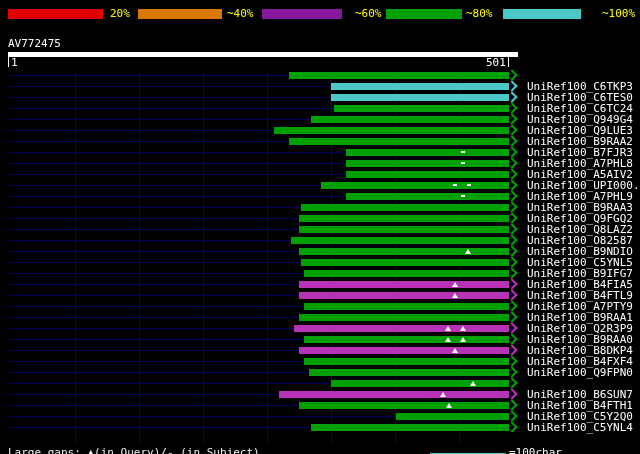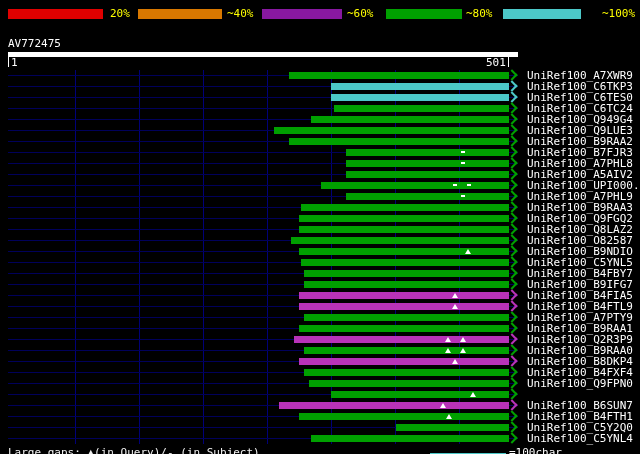--- a/index.html
+++ b/index.html
@@ -34,21 +34,21 @@
 <body>
 
 <div class="screen">
 
   <div class="scale-bar" id="scaleBar">
       <div class="scale-seg" style="left: 8px; width: 95px; background: rgb(224, 0, 0);"></div>
       <span class="scale-label" style="left: 110px;">20%</span>
       <div class="scale-seg" style="left: 138px; width: 84px; background: rgb(216, 120, 0);"></div>
       <span class="scale-label" style="left: 227px;">~40%</span>
       <div class="scale-seg" style="left: 262px; width: 80px; background: rgb(136, 24, 160);"></div>
-      <span class="scale-label" style="left: 347px;">~60%</span>
+      <span class="scale-label" style="left: 355px;">~60%</span>
       <div class="scale-seg" style="left: 386px; width: 76px; background: rgb(0, 160, 0);"></div>
       <span class="scale-label" style="left: 466px;">~80%</span>
       <div class="scale-seg" style="left: 503px; width: 78px; background: rgb(76, 200, 200);"></div>
       <span class="scale-label" style="left: 586px; margin-left: 16px;">~100%</span>
     </div>
 
   <div class="query-name">AV772475</div>
 
   <div class="query-bar-wrap">
     <div class="query-bar"></div>
@@ -64,21 +64,20 @@
       <div class="gridline" style="left: 139px;"></div>
       <div class="gridline" style="left: 203px;"></div>
       <div class="gridline" style="left: 267px;"></div>
       <div class="gridline" style="left: 331px;"></div>
       <div class="gridline" style="left: 395px;"></div>
       <div class="gridline" style="left: 459px;"></div>
       <div class="row">
         <div class="row-baseline"></div>
         <div class="bar" style="left: 289px; width: 220px; background: rgb(0, 160, 0);"></div>
         <div class="arrow" style="left: 508px; border-top: 2px solid rgb(0, 160, 0); border-right: 2px solid rgb(0, 160, 0);"></div>
-        <div class="row-label">UniRef100_A7XWR9</div>
       </div>
       <div class="row">
         <div class="row-baseline"></div>
         <div class="bar" style="left: 331px; width: 178px; background: rgb(76, 200, 200);"></div>
         <div class="arrow" style="left: 508px; border-top: 2px solid rgb(76, 200, 200); border-right: 2px solid rgb(76, 200, 200);"></div>
         <div class="row-label">UniRef100_C6TKP3</div>
       </div>
       <div class="row">
         <div class="row-baseline"></div>
         <div class="bar" style="left: 331px; width: 178px; background: rgb(76, 200, 200);"></div>
@@ -173,26 +172,20 @@
         <div class="bar" style="left: 299px; width: 210px; background: rgb(0, 160, 0);"></div>
         <div class="arrow" style="left: 508px; border-top: 2px solid rgb(0, 160, 0); border-right: 2px solid rgb(0, 160, 0);"></div>
         <div class="tri" style="left: 465px;"></div>
         <div class="row-label">UniRef100_B9NDIO</div>
       </div>
       <div class="row">
         <div class="row-baseline"></div>
         <div class="bar" style="left: 301px; width: 208px; background: rgb(0, 160, 0);"></div>
         <div class="arrow" style="left: 508px; border-top: 2px solid rgb(0, 160, 0); border-right: 2px solid rgb(0, 160, 0);"></div>
         <div class="row-label">UniRef100_C5YNL5</div>
-      </div>
-      <div class="row">
-        <div class="row-baseline"></div>
-        <div class="bar" style="left: 304px; width: 205px; background: rgb(0, 160, 0);"></div>
-        <div class="arrow" style="left: 508px; border-top: 2px solid rgb(0, 160, 0); border-right: 2px solid rgb(0, 160, 0);"></div>
-        <div class="row-label">UniRef100_B4FBY7</div>
       </div>
       <div class="row">
         <div class="row-baseline"></div>
         <div class="bar" style="left: 304px; width: 205px; background: rgb(0, 160, 0);"></div>
         <div class="arrow" style="left: 508px; border-top: 2px solid rgb(0, 160, 0); border-right: 2px solid rgb(0, 160, 0);"></div>
         <div class="row-label">UniRef100_B9IFG7</div>
       </div>
       <div class="row">
         <div class="row-baseline"></div>
         <div class="bar" style="left: 299px; width: 210px; background: rgb(184, 50, 184);"></div>

